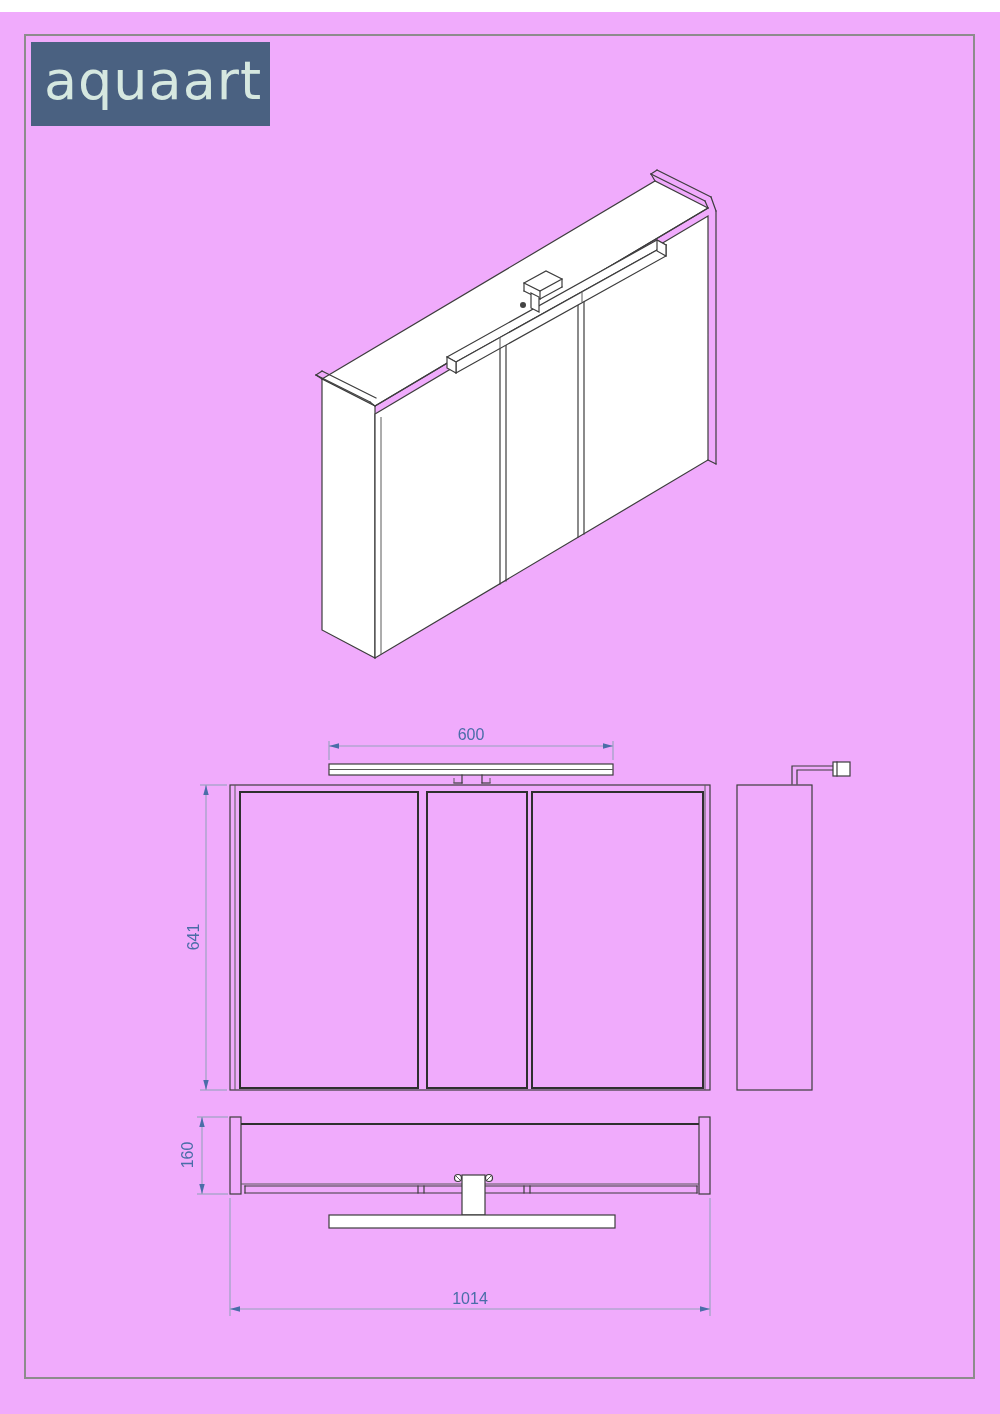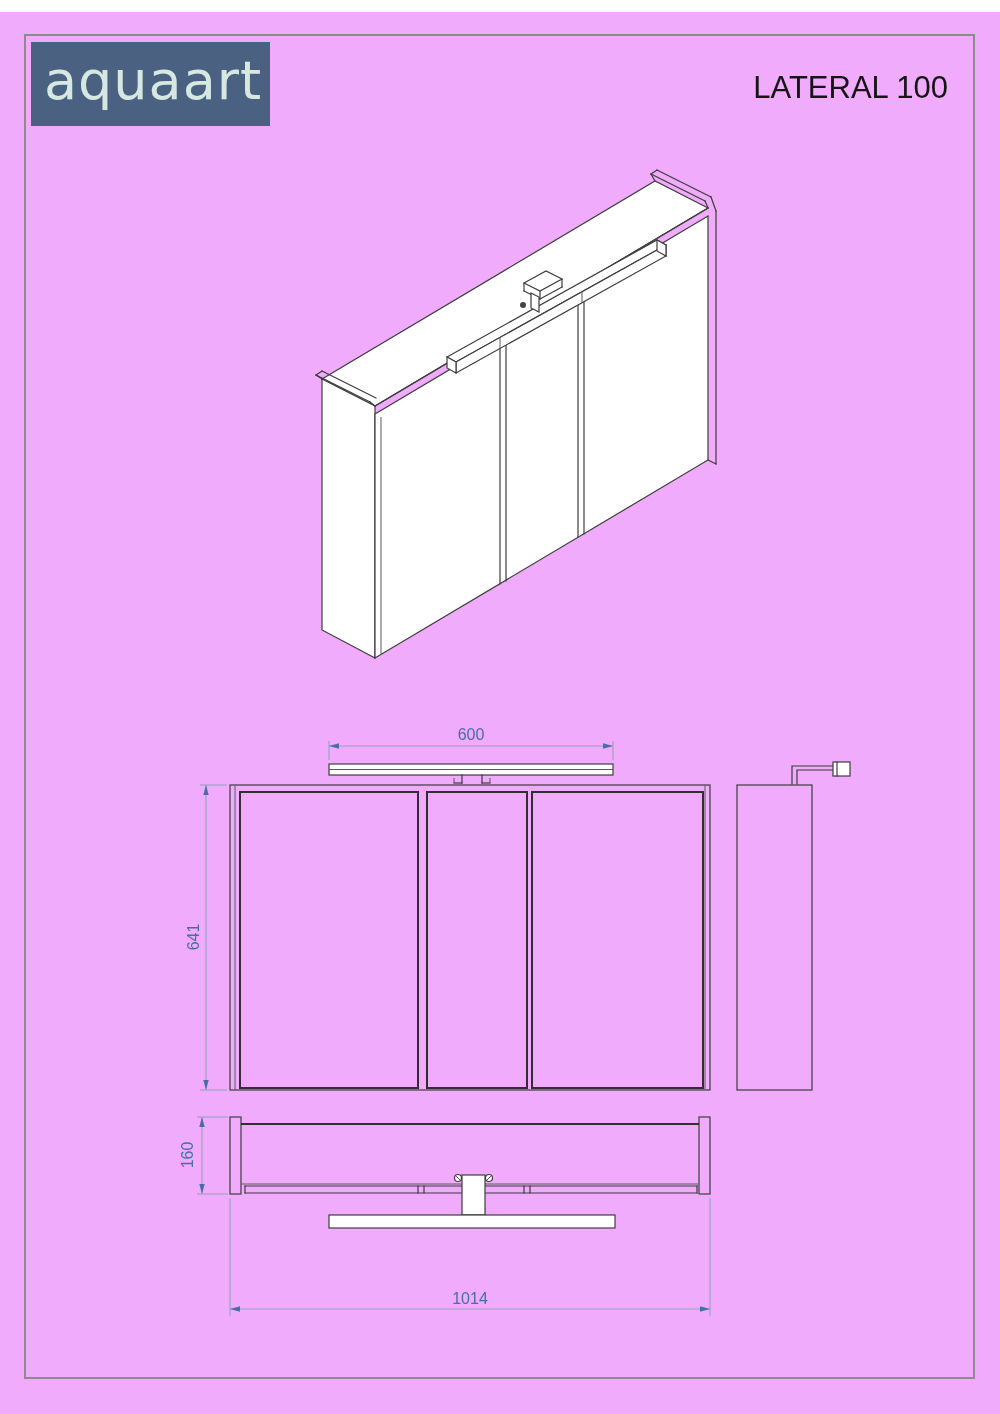--- a/index.html
+++ b/index.html
@@ -26,21 +26,20 @@
 <body>
 
 <div class="page">
 
   <div class="page-border"></div>
 
   <div class="logo">
     <span>aquaart</span>
   </div>
 
-  <div class="title">LATERAL 100</div>
 
   <svg class="drawing" width="1000" height="1414" viewBox="0 0 1000 1414">
 
     <g>
 
       <polygon class="ln wf" points="322,367 655,169 708,196 375,394"></polygon>
 
       <polygon class="ln wf" points="322,367 375,394 375,646 322,618"></polygon>
 
       <g>

